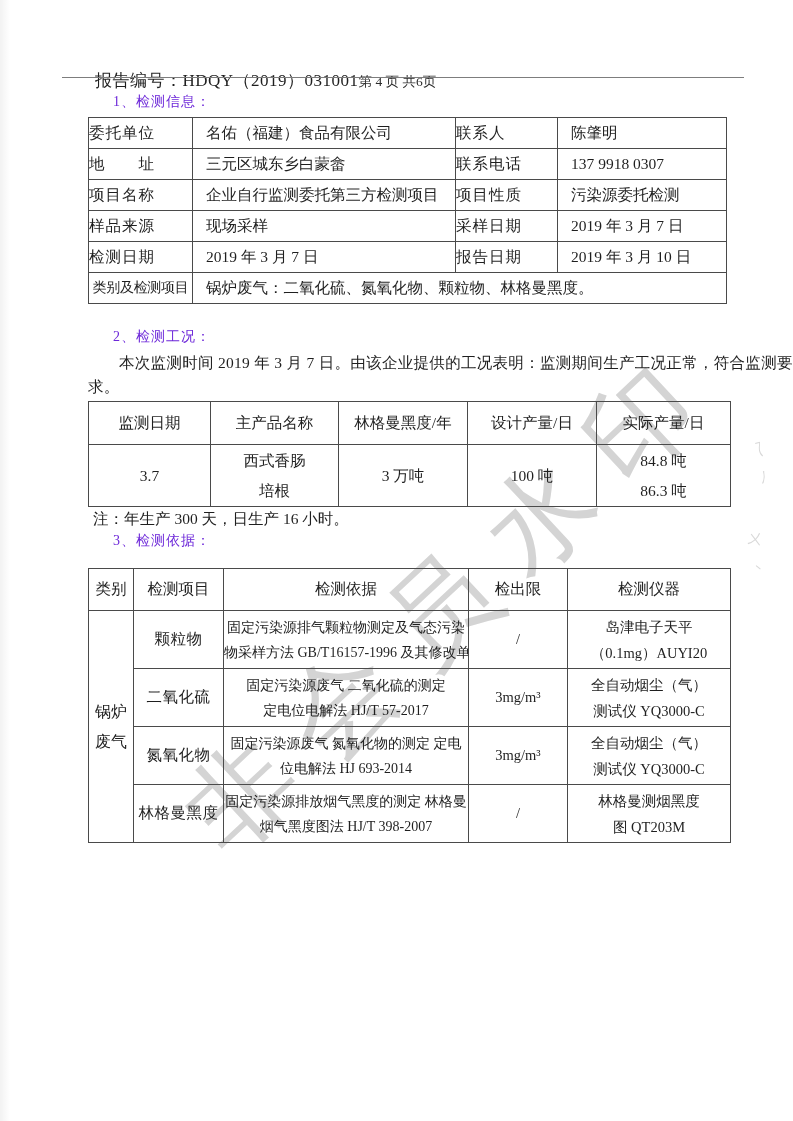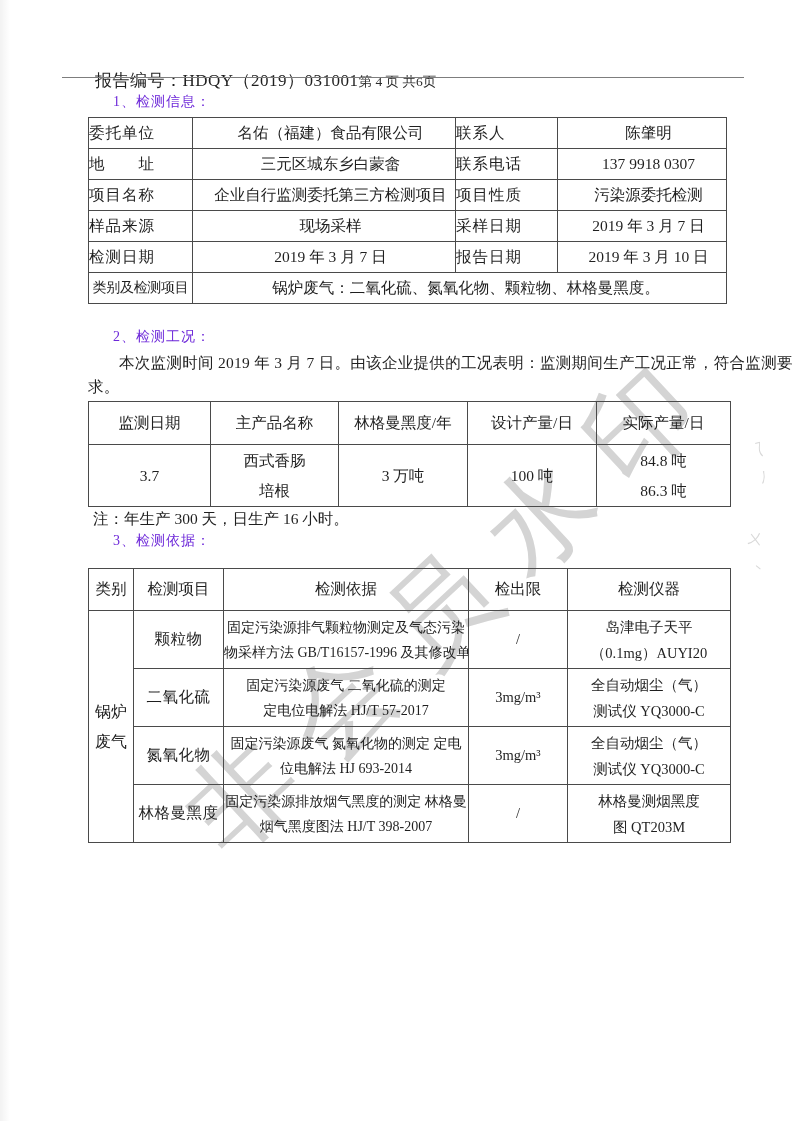--- a/index.html
+++ b/index.html
@@ -35,21 +35,21 @@
   .t-title-2{top:328px;}
   .t-title-3{top:532px;}
   
   table{border-collapse:collapse;table-layout:fixed;background:transparent;}
   td,th{border:1px solid #4a4a4a;font-weight:normal;vertical-align:middle;
     font-size:15.5px;padding:0;overflow:hidden;}
   
   .table1{position:absolute;left:88px;top:117px;width:638px;}
   .table1 td{height:30px;}
   .t1-label{letter-spacing:1px;}
-  .t1-value{text-align:center;padding-left:13px;}
+  .t1-value{text-align:left;padding-left:13px;}
   .t1-lastlabel{text-align:center;font-size:14px;letter-spacing:-0.3px;}
   
   .table2{position:absolute;left:88px;top:401px;width:642px;}
   .table2 td{text-align:center;}
   .t2-head td{height:42px;}
   .t2-data td{height:61px;white-space:pre;line-height:30px;}
   .s2-para{position:absolute;left:88px;top:351px;width:700px;font-size:15.5px;
     line-height:24px;letter-spacing:0.3px;}
   .s2-para .ln1{padding-left:31px;white-space:nowrap;}
   .s2-note{position:absolute;left:93px;top:509px;font-size:15.5px;}

